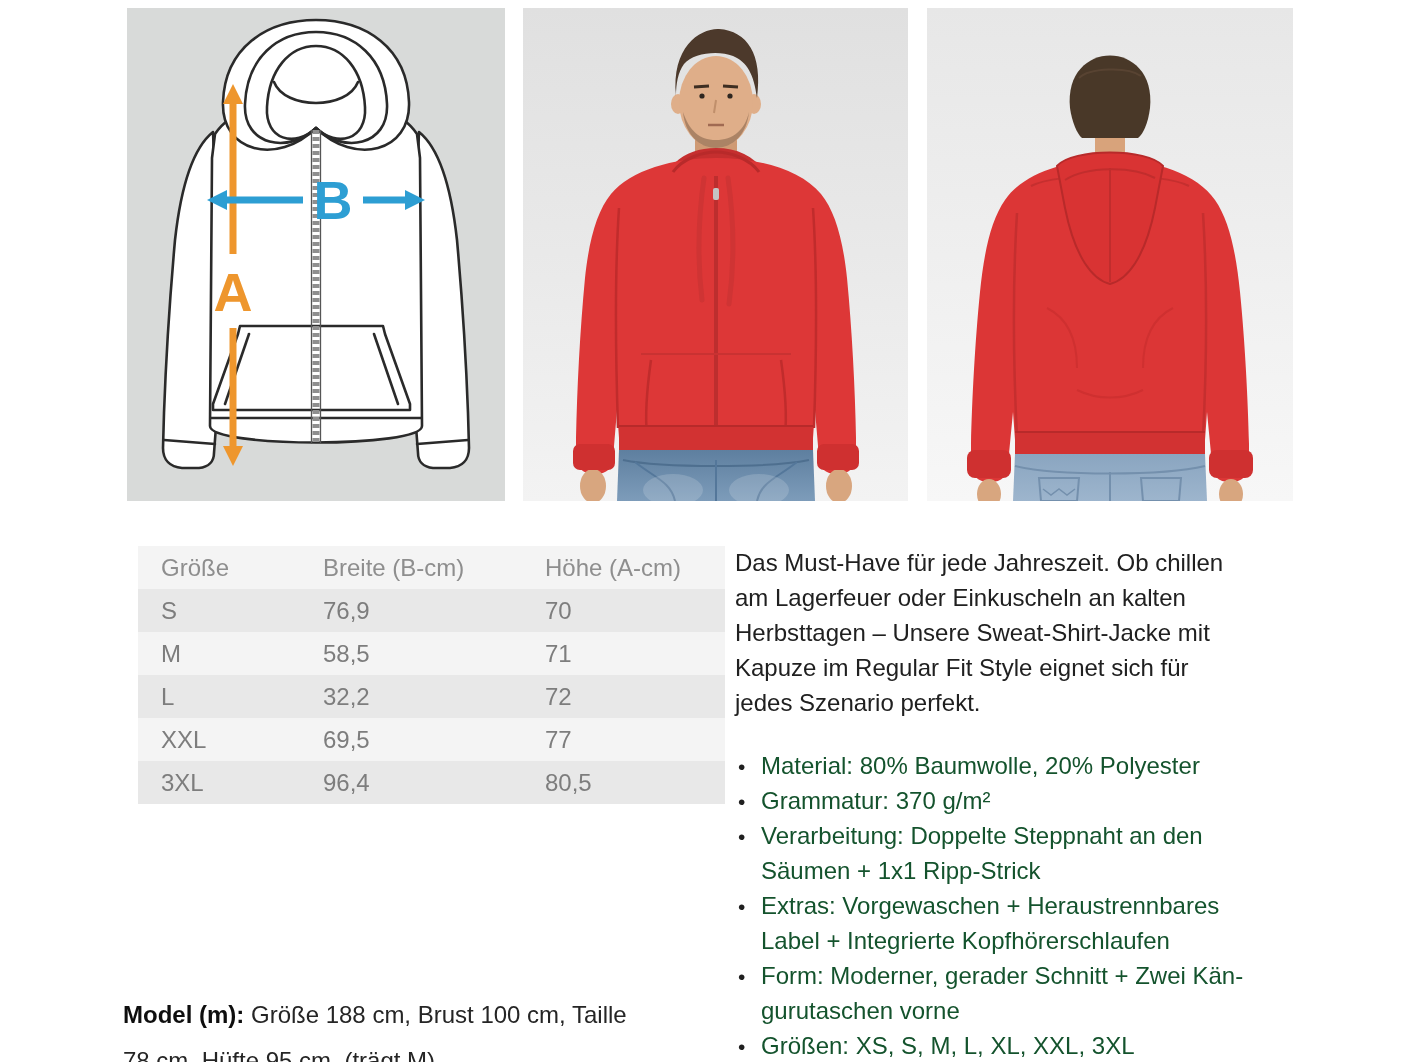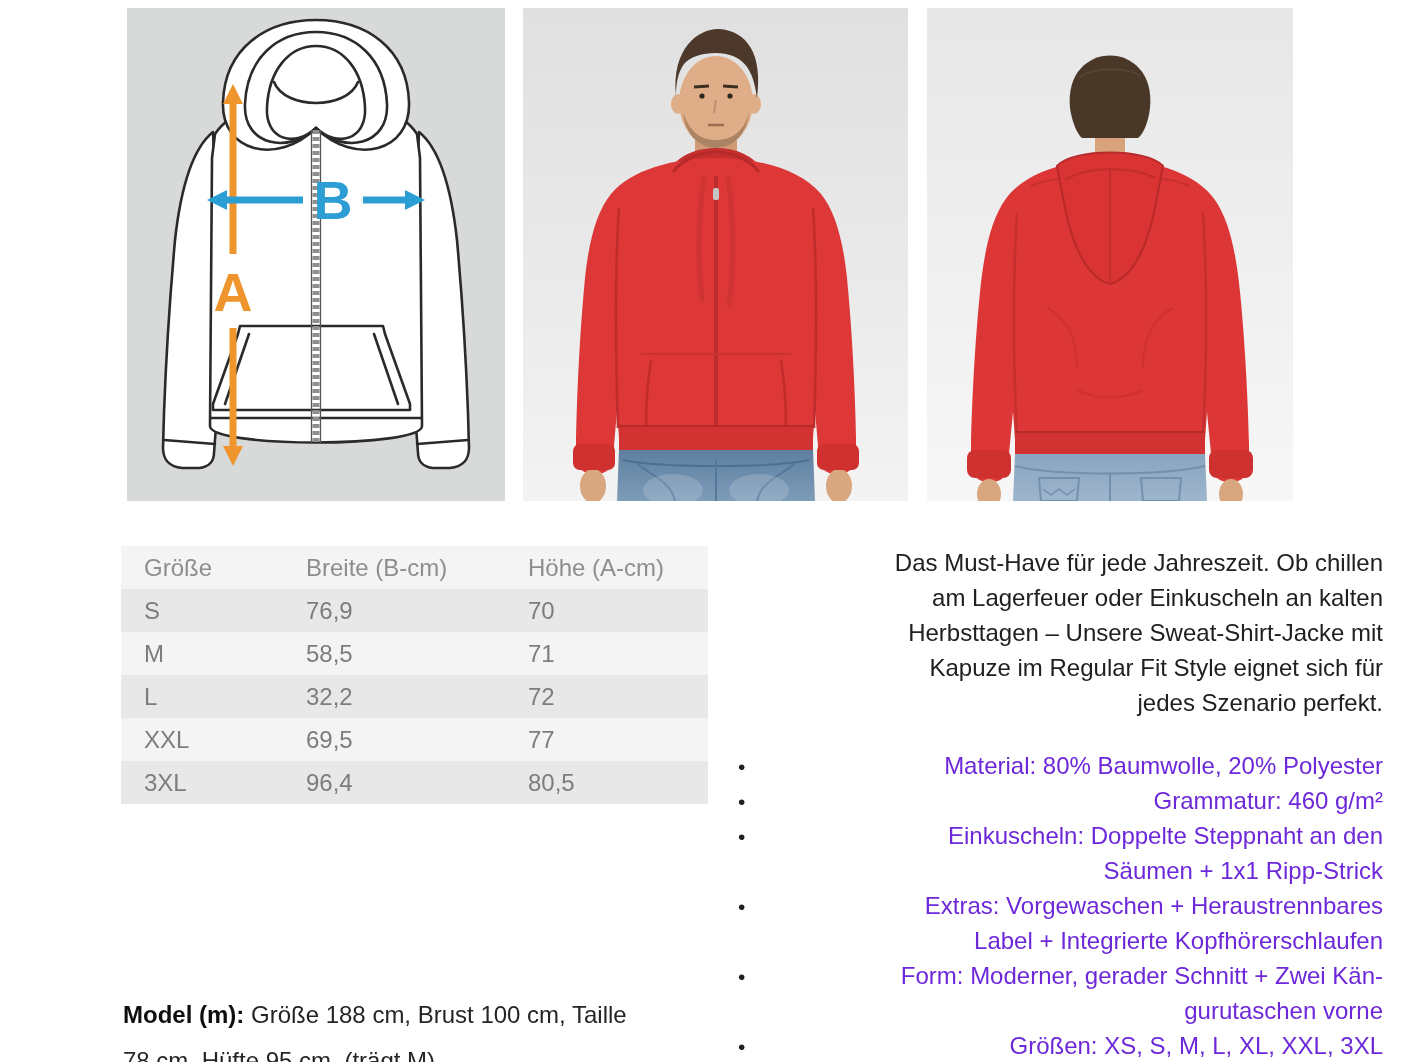--- a/index.html
+++ b/index.html
@@ -4,39 +4,39 @@
 <style>
   html,body{margin:0;padding:0;background:#ffffff;}
   body{width:1416px;height:1062px;position:relative;font-family:"Liberation Sans",sans-serif;overflow:hidden;}
   .page{position:absolute;inset:0;}
   figure.panel{margin:0;position:absolute;}
   figure.panel svg{display:block;width:100%;height:100%;}
   .diagram{left:127px;top:8px;width:378px;height:493px;}
   .photo-front{left:523px;top:8px;width:385px;height:493px;}
   .photo-back{left:927px;top:8px;width:366px;height:493px;}
 
-  table.size-table{position:absolute;left:121px;top:546px;border-collapse:collapse;}
+  table.size-table{position:absolute;left:138px;top:546px;border-collapse:collapse;}
   .size-table th,.size-table td{height:43px;padding:0 0 0 23px;text-align:left;font-weight:400;font-size:24px;}
   .size-table th{color:#8e8e8e;background:#f4f4f4;}
   .size-table td{color:#7d7d7d;}
   .size-table th:nth-child(1){width:139px;}
   .size-table th:nth-child(2){width:199px;}
   .size-table th:nth-child(3){width:180px;}
   .size-table tbody tr:nth-child(odd) td{background:#e8e8e8;}
   .size-table tbody tr:nth-child(even) td{background:#f4f4f4;}
 
   .preline{white-space:pre-line;}
   p.tolerance{position:absolute;left:125px;top:860px;margin:0;font-size:24px;line-height:35px;color:#252525;}
   p.model{position:absolute;left:123px;top:992px;margin:0;width:640px;font-size:24px;line-height:46px;color:#252525;}
   p.model strong{font-weight:700;color:#0e0e0e;}
 
-  section.right-col{position:absolute;left:735px;top:545px;width:648px;text-align:right;}
+  section.right-col{position:absolute;left:735px;top:545px;width:648px;}
   .right-col .intro{margin:0 0 28px 0;font-size:24px;line-height:35px;color:#202020;}
   ul.specs{list-style:none;margin:0;padding:0;}
-  ul.specs li{position:relative;padding-left:26px;font-size:24px;line-height:35px;color:#6d28d9;}
+  ul.specs li{position:relative;padding-left:26px;font-size:24px;line-height:35px;color:#14532d;}
   ul.specs .dot{position:absolute;left:3px;top:0;color:#202020;}
   ul.specs .dot::before{content:"\2022";font-size:21px;}
 </style>
 </head>
 <body>
 
 <div class="page">
 
   <figure class="panel diagram">
     <svg viewBox="0 0 378 493">
@@ -249,23 +249,23 @@
   <section class="right-col">
     <p class="intro preline">Das Must-Have für jede Jahreszeit. Ob chillen
 am Lagerfeuer oder Einkuscheln an kalten
 Herbsttagen – Unsere Sweat-Shirt-Jacke mit
 Kapuze im Regular Fit Style eignet sich für
 jedes Szenario perfekt.</p>
     <ul class="specs">
 
         <li><span class="dot"></span><span class="preline">Material: 80% Baumwolle, 20% Polyester</span></li>
 
-        <li><span class="dot"></span><span class="preline">Grammatur: 460 g/m²</span></li>
-
-        <li><span class="dot"></span><span class="preline">Einkuscheln: Doppelte Steppnaht an den
+        <li><span class="dot"></span><span class="preline">Grammatur: 370 g/m²</span></li>
+
+        <li><span class="dot"></span><span class="preline">Verarbeitung: Doppelte Steppnaht an den
 Säumen + 1x1 Ripp-Strick</span></li>
 
         <li><span class="dot"></span><span class="preline">Extras: Vorgewaschen + Heraustrennbares
 Label + Integrierte Kopfhörerschlaufen</span></li>
 
         <li><span class="dot"></span><span class="preline">Form: Moderner, gerader Schnitt + Zwei Kän-
 gurutaschen vorne</span></li>
 
         <li><span class="dot"></span><span class="preline">Größen:  XS, S, M, L, XL, XXL, 3XL</span></li>
 

